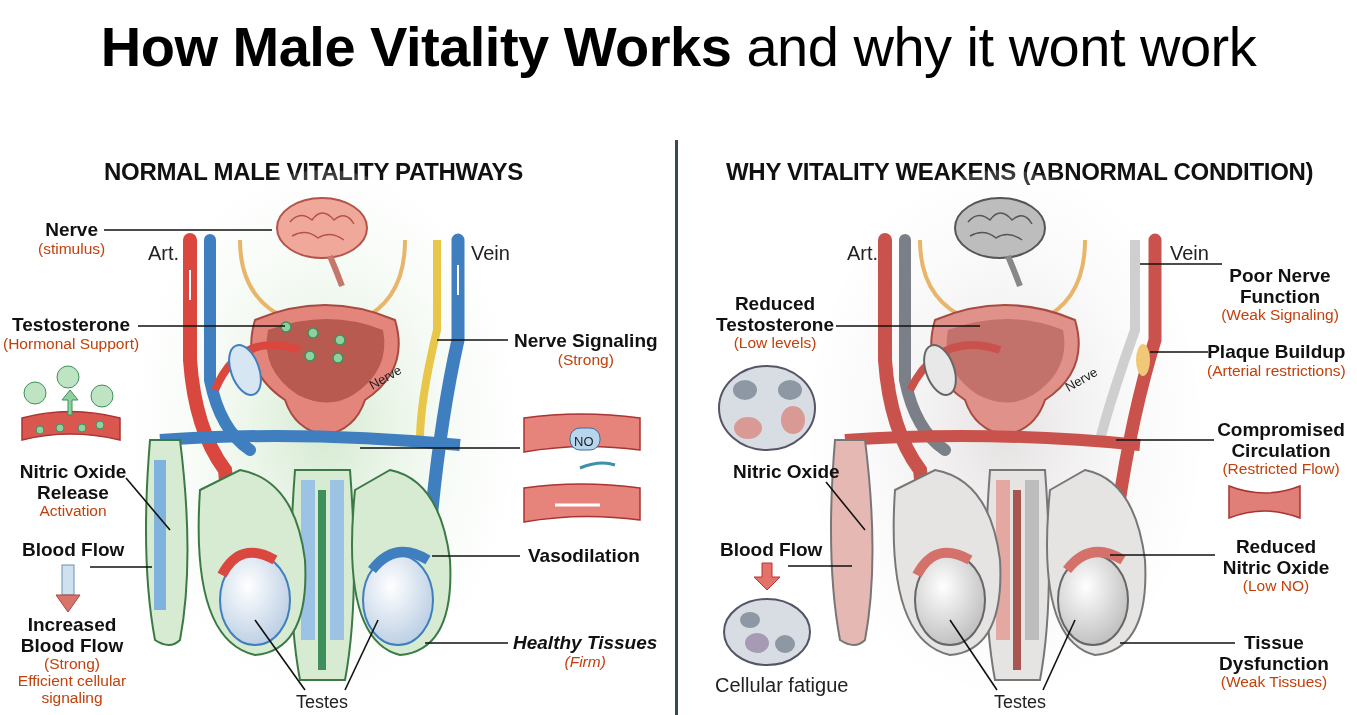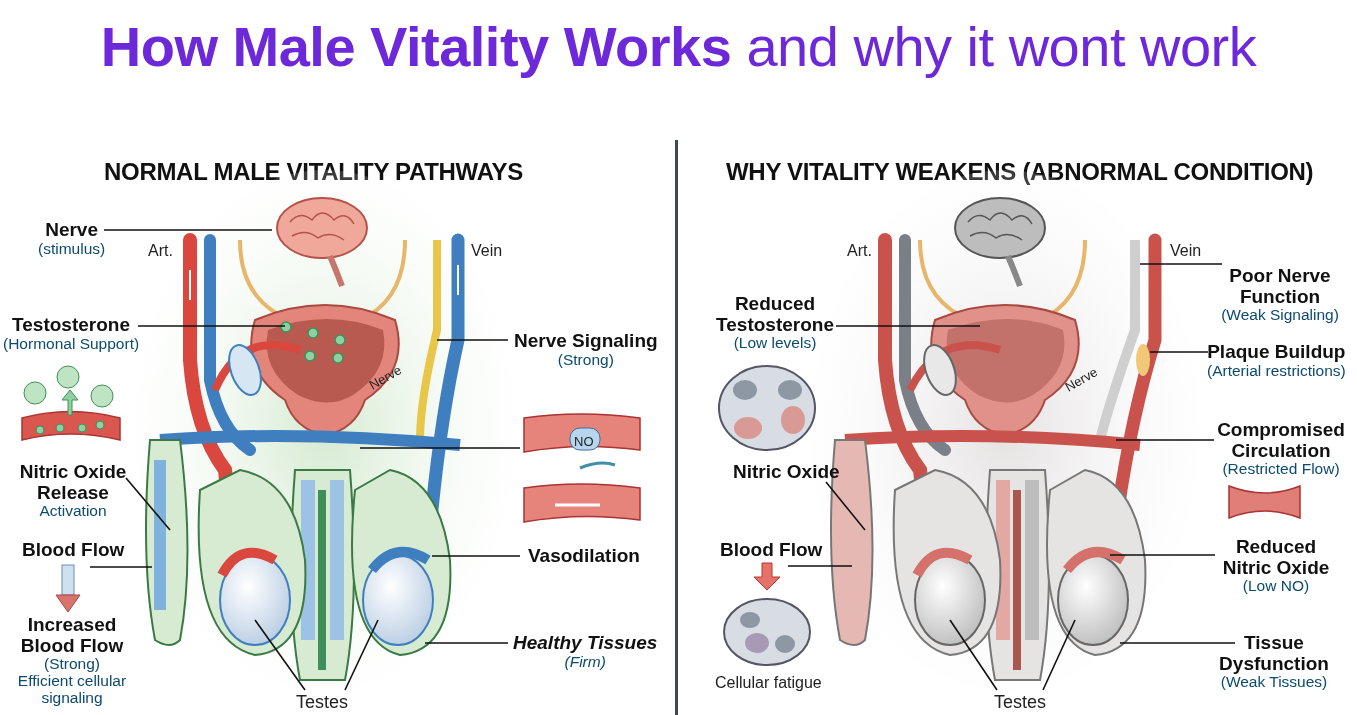--- a/index.html
+++ b/index.html
@@ -1,25 +1,25 @@
 <!DOCTYPE html>
 <html><head>
 <meta charset="utf-8">
 <style>
   html,body{margin:0;padding:0;background:#ffffff;}
   body{width:1357px;height:715px;position:relative;overflow:hidden;font-family:"Liberation Sans",sans-serif;color:#111;}
-  .title{position:absolute;left:0;top:14px;width:1357px;text-align:center;font-size:56px;color:#6d28d9;letter-spacing:-0.5px;white-space:nowrap;}
+  .title{position:absolute;left:0;top:14px;width:1357px;text-align:center;font-size:56px;color:#000000;letter-spacing:-0.5px;white-space:nowrap;}
   .title .bold{font-weight:bold;}
   .title .reg{font-weight:normal;}
   .divider{position:absolute;left:675px;top:140px;width:3px;height:575px;background:#3b4a52;}
   .panel-title{position:absolute;top:158px;font-size:24px;font-weight:bold;color:#111;white-space:nowrap;letter-spacing:-0.3px;}
   .lbl{position:absolute;text-align:center;white-space:nowrap;line-height:1.08;}
   .lbl .b{display:block;font-weight:bold;font-size:19px;color:#111;}
-  .lbl .s{display:block;font-size:15.5px;color:#0c4a6e;}
-  .small{position:absolute;font-size:16px;color:#222;white-space:nowrap;}
+  .lbl .s{display:block;font-size:15.5px;color:#c2410c;}
+  .small{position:absolute;font-size:20px;color:#222;white-space:nowrap;}
   svg.diag{position:absolute;left:0;top:0;}
 </style>
 </head>
 <body>
 
 <div class="title">
   <span class="bold">How Male Vitality Works</span>
   <span class="reg">and why it wont work</span>
 </div>
 

